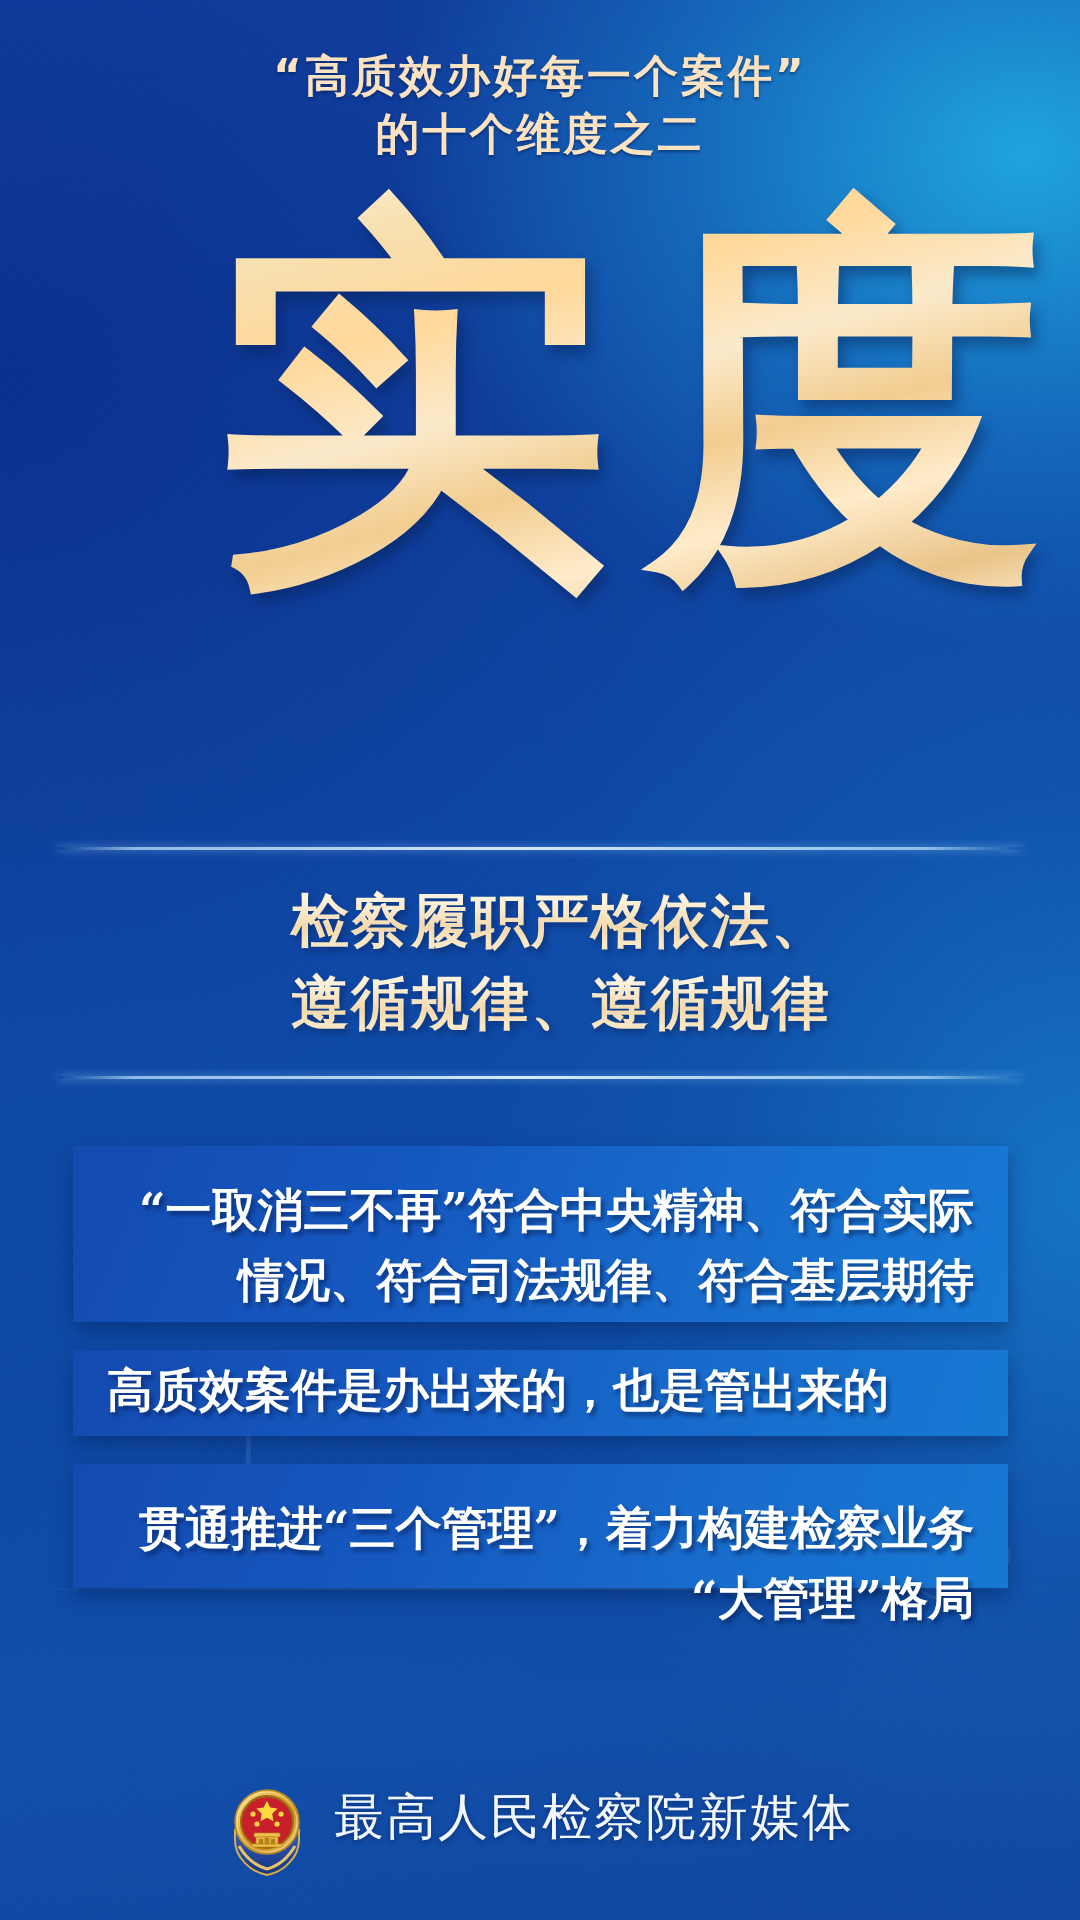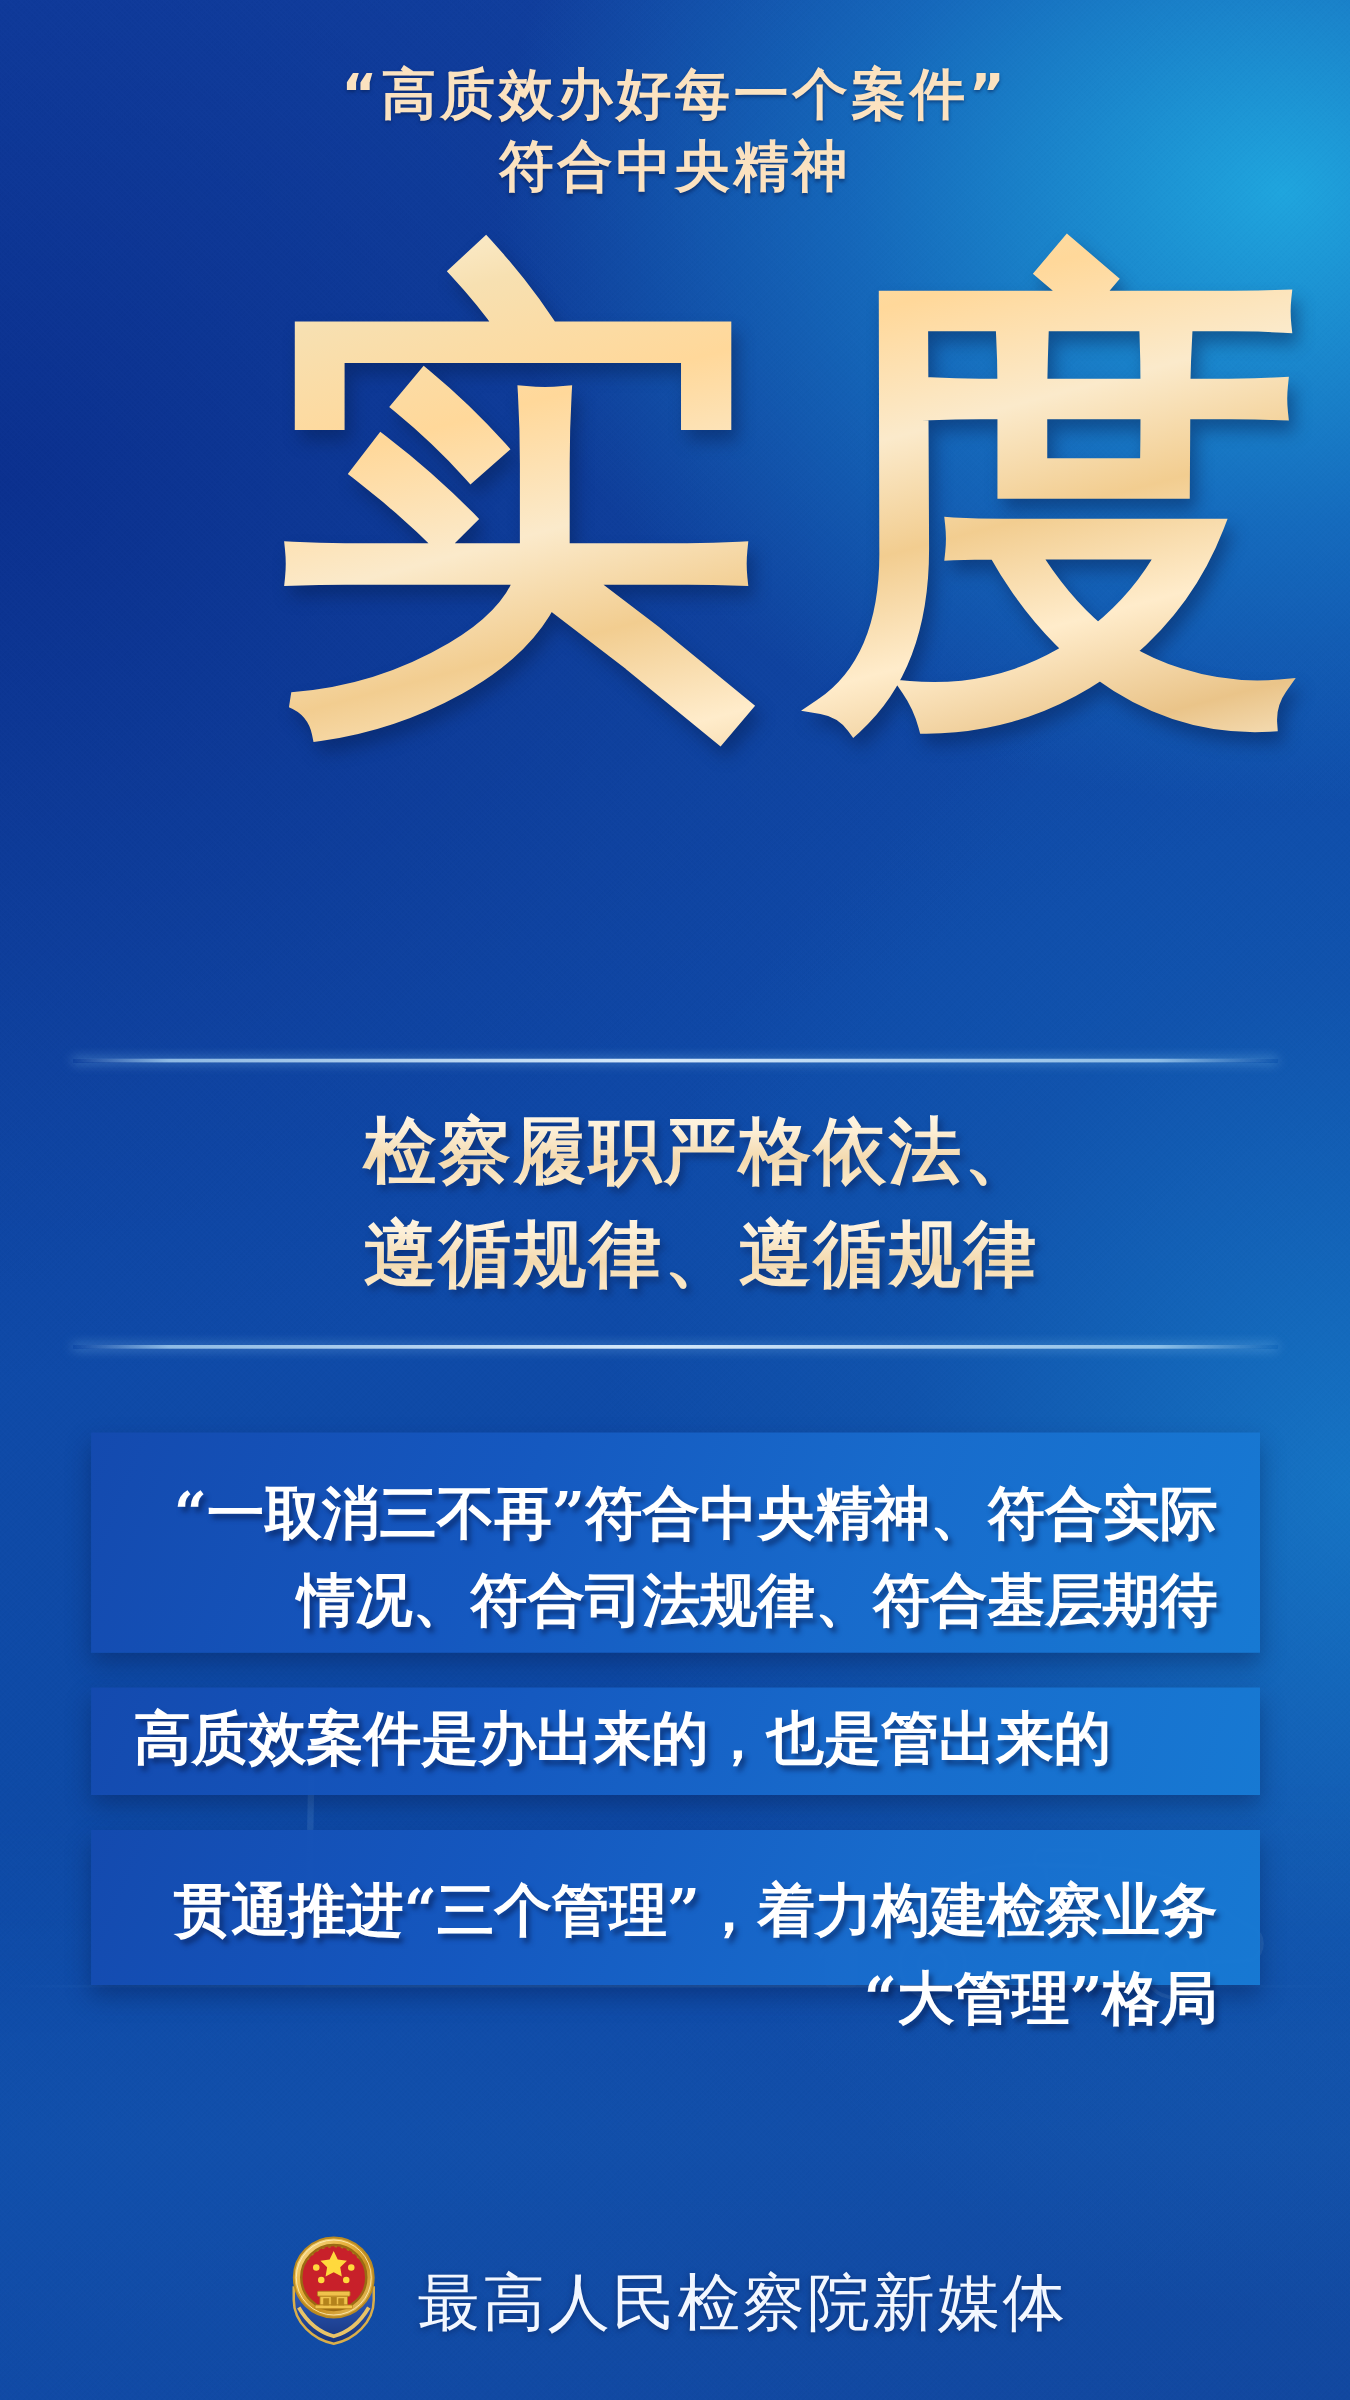--- a/index.html
+++ b/index.html
@@ -166,21 +166,21 @@
     letter-spacing:0px;
     text-align:right;
   }
   .card.c1{height:176px;}
   .card.c2{height:86px;display:flex;align-items:center;}
   .card.c3{height:124px;}
 
   
   .footer{
     position:absolute;bottom:44px;left:0;right:0;
-    display:flex;align-items:flex-end;justify-content:center;gap:26px;
+    display:flex;align-items:flex-start;justify-content:center;gap:26px;
     z-index:7;
   }
   .emblem{width:82px;height:92px;display:block;}
   .footer-text{
     font-family:"DejaVu Sans","Liberation Sans",sans-serif;
     font-weight:400;
     font-size:50px;
     letter-spacing:2px;
     color:#f2f7ff;
     text-shadow:0 2px 5px rgba(6,28,80,.55);
@@ -209,21 +209,21 @@
         <circle cx="300" cy="122" r="26"></circle>
         <circle cx="106" cy="122" r="11"></circle>
         <circle cx="300" cy="122" r="11"></circle>
         <rect x="188" y="30" width="52" height="13" rx="5"></rect>
       </g>
     </svg>
   </div>
 
   <div class="header">
     <div class="line">“高质效办好每一个案件”</div>
-    <div class="line">符合中央精神</div>
+    <div class="line">的十个维度之二</div>
   </div>
 
   <div class="hero">
     <span class="hero-char">实度</span>
   </div>
 
   <div class="divider top"></div>
 
   <div class="subtitle">
     <div class="sline">检察履职严格依法、</div>

